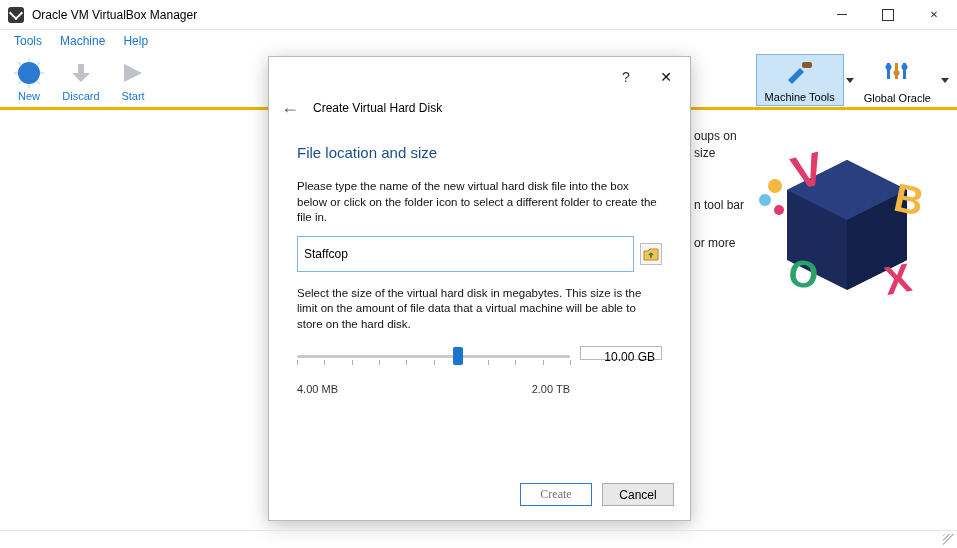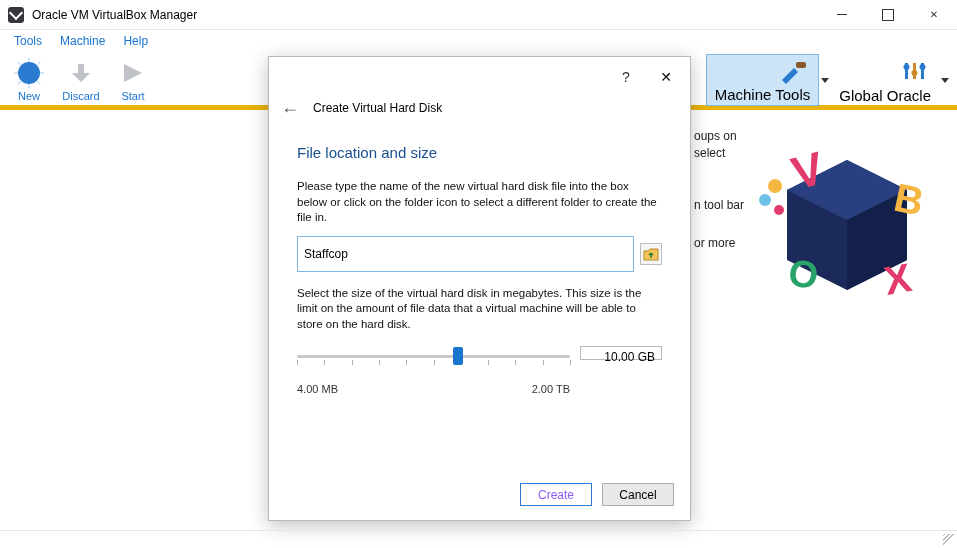--- a/index.html
+++ b/index.html
@@ -11,27 +11,27 @@
 .titlebar .title { font-size:12px; color:#000; }
 .win-controls { margin-left:auto; display:flex; }
 .win-controls div { width:46px; height:30px; display:flex; align-items:center; justify-content:center; color:#333; font-size:10px;}
 .win-min::before { content:""; display:block; width:10px; height:1px; background:#333; }
 .win-max::before { content:""; display:block; width:10px; height:10px; border:1px solid #333; }
 .win-close { font-size:14px; }
 
 .menubar { height:22px; display:flex; align-items:center; padding: 0 6px; gap:2px; font-size:12px; color:#1a75cf; }
 .menubar span { padding:2px 8px; }
 
-.toolbar { height:58px; display:flex; align-items:flex-start; padding:2px 6px 0 6px; border-bottom:5px solid #eab308; gap:6px; }
+.toolbar { height:58px; display:flex; align-items:flex-start; padding:2px 6px 0 6px; border-bottom:3px solid #eab308; gap:6px; }
 .tbtn { display:flex; flex-direction:column; align-items:center; justify-content:flex-start; width:46px; font-size:11px; color:#1a75cf; padding-top:3px;}
 .tbtn .ic { width:32px; height:32px; display:flex; align-items:center; justify-content:center; }
 .tbtn span.lbl { margin-top:1px; }
 .spacer { flex:1; }
 .right-tools { display:flex; align-items:flex-start; gap:0; }
-.tooltab { display:flex; flex-direction:column; align-items:flex-end; padding:4px 8px 2px 8px; font-size:15px; color:#000; height:52px; justify-content:space-between;}
+.tooltab { display:flex; flex-direction:column; align-items:center; padding:4px 8px 2px 8px; font-size:11px; color:#000; height:52px; justify-content:space-between;}
 .tooltab.active { background:#cbe4f7; border:1px solid #7eb6e4; position:relative; }
 .dropd-arrow { width:12px; display:flex; align-items:center; justify-content:center; border:1px solid transparent; height:52px; color:#333;}
 .tooltab.active + .dropd-arrow .trig, .dropd-arrow .trig { width:0;height:0;border-left:4px solid transparent;border-right:4px solid transparent;border-top:5px solid #333; }
 .tooltab .ticon { width:32px; height:26px; display:flex;align-items:center;justify-content:center; }
 
 .vb-logo { position:absolute; right:20px; top:120px; width:180px; height:200px; }
 
 .dialog { position:absolute; left:268px; top:56px; width:423px; height:465px; background:#fff; border:1px solid #b8b8b8; box-shadow: 0 4px 18px rgba(0,0,0,0.25); display:flex; flex-direction:column; }
 .dlg-top { height:40px; display:flex; align-items:center; justify-content:flex-end; padding:0 4px; }
 .dlg-top .help { width:40px; text-align:center; font-size:14px; color:#333; }
@@ -50,21 +50,21 @@
 .slider-wrap { position:relative; margin:14px 0 4px 0; height:20px; }
 .slider-track { position:absolute; left:0; right:92px; top:9px; height:3px; background:#c9c9c9; border-radius:2px; }
 .slider-ticks { position:absolute; left:0; right:92px; top:14px; height:6px; }
 .slider-ticks i { position:absolute; top:0; width:1px; height:5px; background:#b0b0b0; }
 .slider-thumb { position:absolute; top:1px; width:10px; height:18px; background:#1a75cf; border-radius:2px; left:44%; transform:translateX(-50%); }
 .size-box { position:absolute; right:0; top:0; width:82px; height:14px; border:1px solid #b8b8b8; font-size:12px; text-align:right; padding:3px 6px; }
 .range-labels { display:flex; justify-content:space-between; font-size:11px; color:#333; padding-right:92px; margin-top:17px;}
 
 .dlg-footer { margin-top:auto; padding:10px 16px 14px 0; display:flex; justify-content:flex-end; gap:10px; }
 .btn { min-width:72px; height:23px; font-size:12px; border:1px solid #adadad; background:#e8e8e8; }
-.btn.primary { border:1px solid #2a7bd0; background:#fff; color:#8b5cf6; }
+.btn.primary { border:1px solid #2a7bd0; background:#fff; color:#737373;font-family:Liberation Serif, serif; }
 
 .statusbar { position:absolute; bottom:0; left:0; right:0; height:18px; border-top:1px solid #e5e5e5; }
 .resize-grip { position:absolute; right:2px; bottom:2px; width:12px;height:12px;
   background:
    linear-gradient(135deg, transparent 7px, #bbb 7px, #bbb 8px, transparent 8px),
    linear-gradient(135deg, transparent 4px, #bbb 4px, #bbb 5px, transparent 5px),
    linear-gradient(135deg, transparent 1px, #bbb 1px, #bbb 2px, transparent 2px);
 }
 </style>
 </head>
@@ -151,21 +151,21 @@
       <span>Global Oracle</span>
     </div>
     <div class="dropd-arrow">
         <div class="trig"></div>
       </div>
   </div>
 </div>
 
 <div style="position:absolute; left:694px; top:128px; font-size:12px; color:#222; line-height:1.4;">
   <span>oups on</span><br>
-  <span>select</span>
+  <span>size</span>
 </div>
 <div style="position:absolute; left:694px; top:198px; font-size:12px; color:#222;">n tool bar</div>
 <div style="position:absolute; left:694px; top:236px; font-size:12px; color:#222;">or more</div>
 
 <div class="vb-logo">
   <svg viewBox="0 0 180 200">
     <g transform="translate(30,40)">
       <polygon points="60,0 120,30 120,100 60,130 0,100 0,30" fill="#1b2a5b"></polygon>
       <polygon points="60,0 120,30 60,60 0,30" fill="#2a3f7f"></polygon>
       <polygon points="60,60 120,30 120,100 60,130" fill="#13214a"></polygon>

